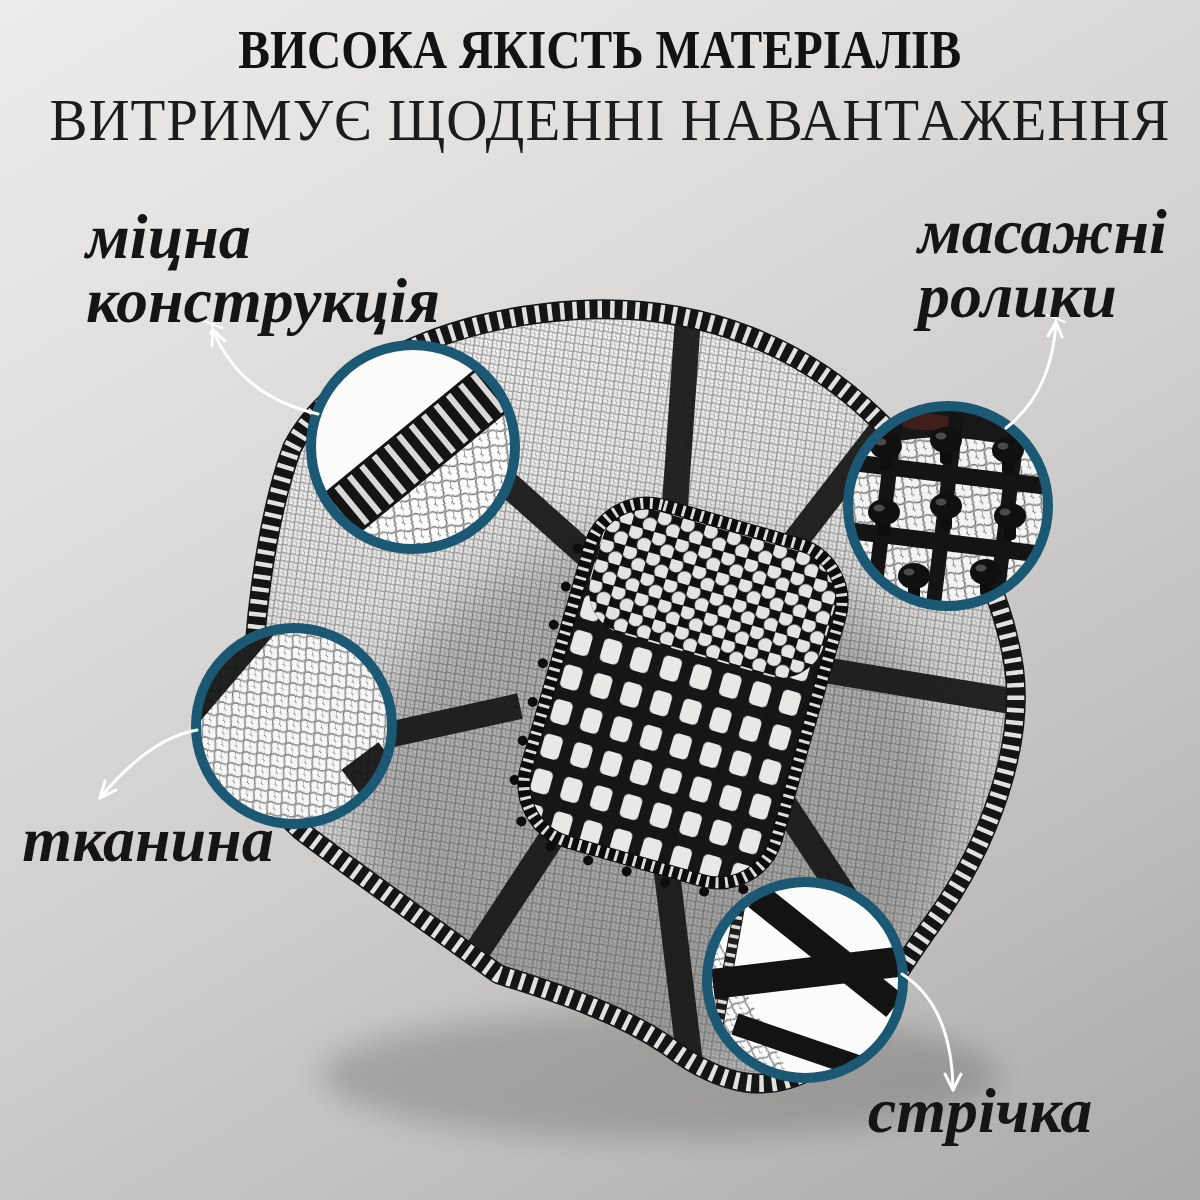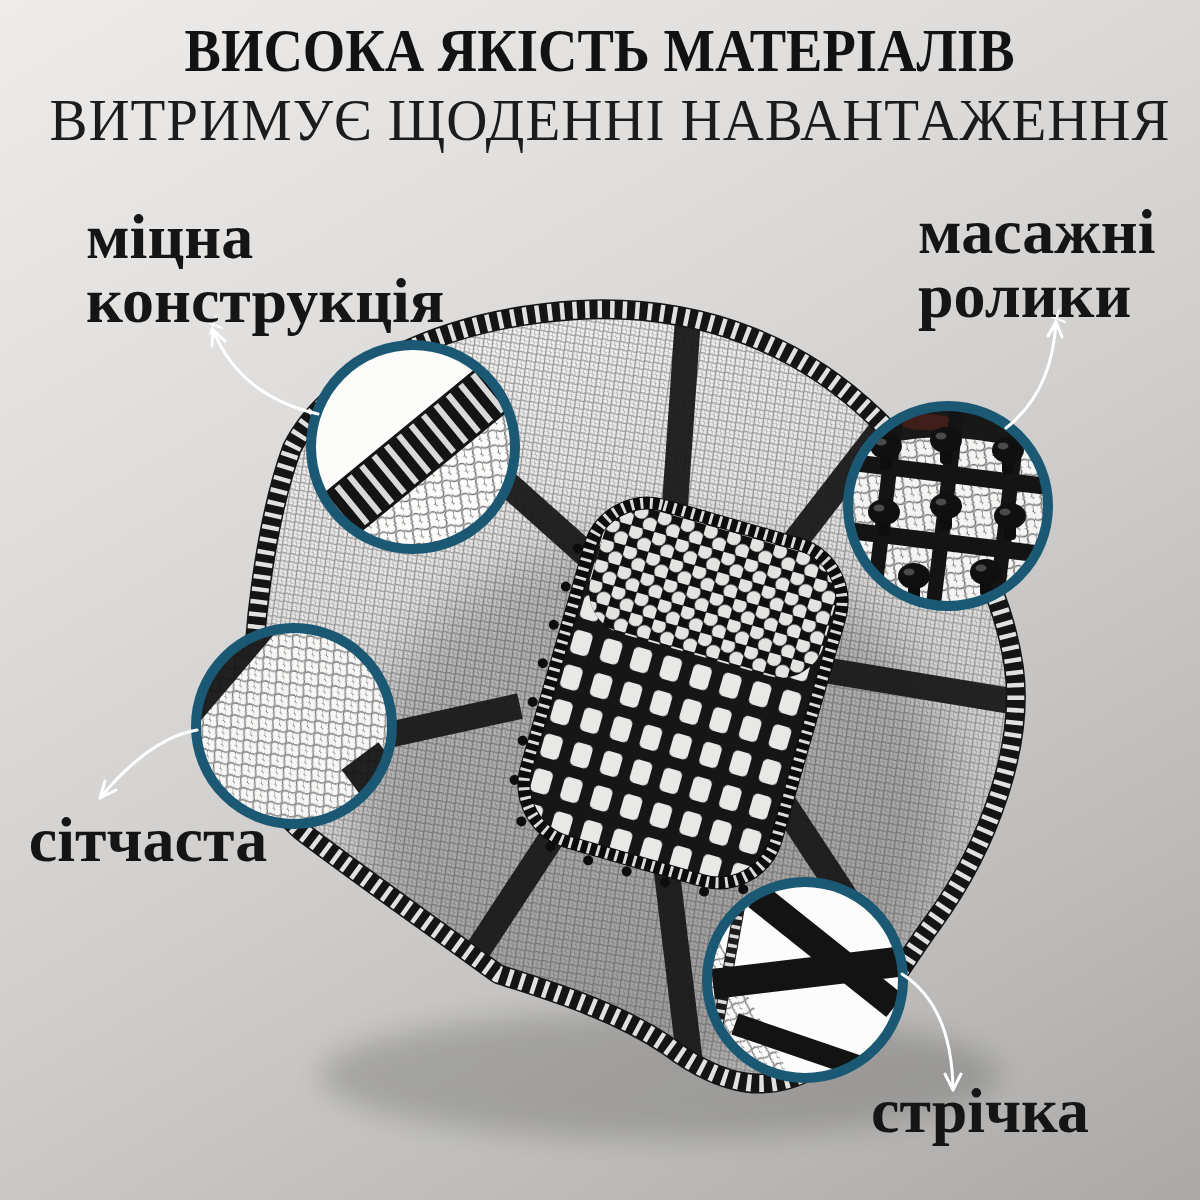--- a/index.html
+++ b/index.html
@@ -7,34 +7,34 @@
     position:relative;
     width:1200px;height:1200px;
     overflow:hidden;
     background:linear-gradient(150deg,#edecea 0%,#dedddb 30%,#cfcecc 55%,#bcbbb9 80%,#aaa9a7 100%);
     font-family:"Liberation Serif", serif;
   }
   .scene{position:absolute;left:0;top:0;width:1200px;height:1200px;}
   .title{
     position:absolute;left:0;right:0;top:2px;
     text-align:center;line-height:96px;
-    font-size:62px;font-weight:700;color:#121212;
+    font-size:54px;font-weight:700;color:#121212;
     white-space:nowrap;
   }
   .title .squeeze{display:inline-block;transform:scaleX(.88);transform-origin:center;}
   .subtitle{
     position:absolute;left:0;right:0;top:88px;
     text-align:right;line-height:64px;
     font-size:60px;font-weight:400;color:#1c1c1c;
     letter-spacing:1px;white-space:nowrap;
   }
   .subtitle .squeeze{display:inline-block;transform:scaleX(.95);transform-origin:center;}
   .callout-label{
     position:absolute;
-    font-size:64px;font-weight:700;
+    font-size:64px;font-weight:700;font-style:italic;
     color:#151515;line-height:64px;white-space:nowrap;
   }
   .callout-label span{display:block;}
   .lbl-construction{left:86px;top:205px;text-align:left;}
   .lbl-rollers{left:918px;top:200px;width:272px;}
   .lbl-mesh{left:4px;top:808px;width:288px;text-align:center;}
   .lbl-strap{left:833px;top:1079px;width:294px;text-align:center;}
 </style>
 </head>
 <body>
@@ -282,19 +282,19 @@
 
   <div class="callout-label lbl-construction">
     <span>міцна</span>
     <span>конструкція</span>
   </div>
   <div class="callout-label lbl-rollers">
     <span>масажні</span>
     <span>ролики</span>
   </div>
   <div class="callout-label lbl-mesh">
-    <span>сітчаста</span>
+    <span>тканина</span>
   </div>
   <div class="callout-label lbl-strap">
     <span>стрічка</span>
   </div>
 
 </div>
 
 </body></html>

